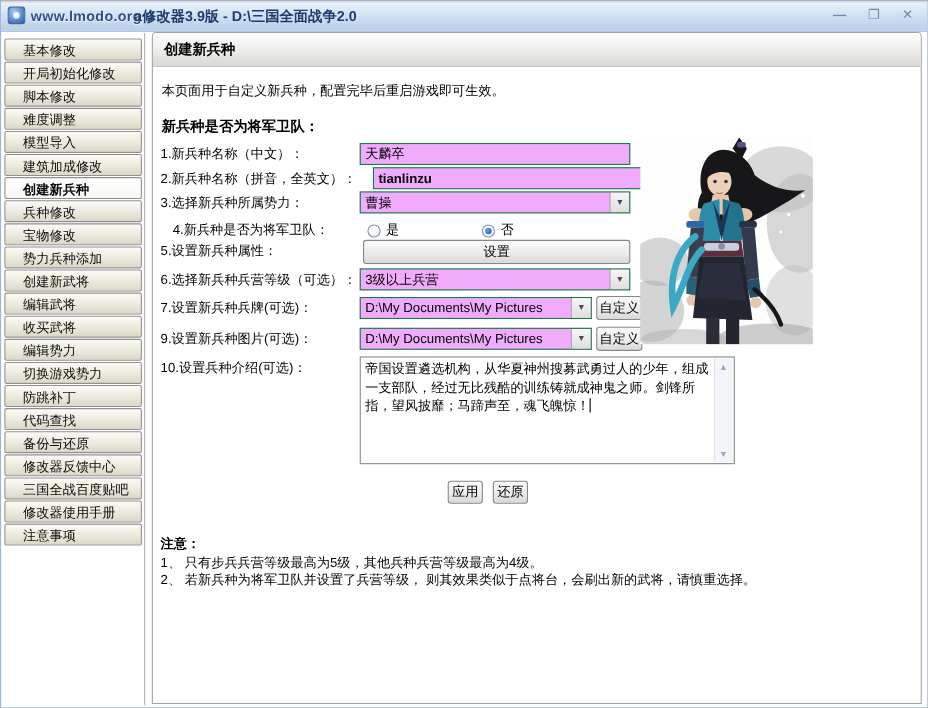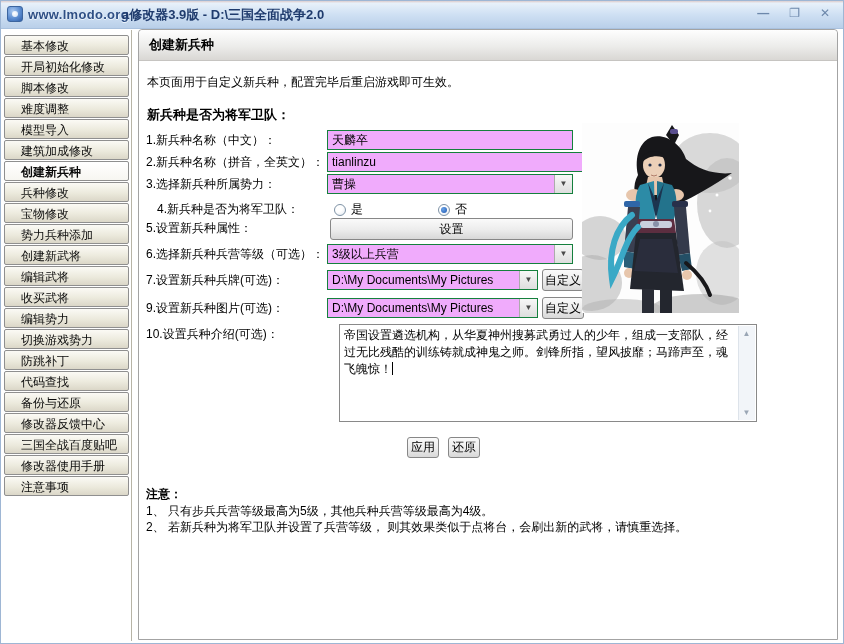--- a/index.html
+++ b/index.html
@@ -107,21 +107,21 @@
 
   <div class="main">
     <div class="main-header">创建新兵种</div>
     <div class="intro">本页面用于自定义新兵种，配置完毕后重启游戏即可生效。</div>
     <div class="prompt">新兵种是否为将军卫队：</div>
 
     <div class="lbl" style="top:100px;">1.新兵种名称（中文）：</div>
     <div class="ibox" style="left:188px;top:100px;width:246px;">天麟卒</div>
 
     <div class="lbl" style="top:122px;">2.新兵种名称（拼音，全英文）：</div>
-    <div class="ibox" style="left:188px;top:122px;width:278px;">tianlinzu</div>
+    <div class="ibox" style="left:200px;top:122px;width:278px;font-weight:bold;">tianlinzu</div>
 
     <div class="lbl" style="top:144px;">3.选择新兵种所属势力：</div>
     <div class="ibox combo" style="left:188px;top:144px;width:246px;">
       <span class="txt">曹操</span>
       <span class="arrow">▼</span>
     </div>
 
     <div class="lbl" style="top:169px;margin-left:11px;">4.新兵种是否为将军卫队：</div>
     <div class="radio-row" style="left:195px;top:171px;">
       <span class="radio"></span>
@@ -148,21 +148,21 @@
     <div class="push" style="left:403px;top:239px;width:42px;height:22px;line-height:20px;">自定义</div>
 
     <div class="lbl" style="top:268px;">9.设置新兵种图片(可选)：</div>
     <div class="ibox combo" style="left:188px;top:268px;width:211px;">
       <span class="txt">D:\My Documents\My Pictures</span>
       <span class="arrow">▼</span>
     </div>
     <div class="push" style="left:403px;top:267px;width:42px;height:22px;line-height:20px;">自定义</div>
 
     <div class="lbl" style="top:294px;">10.设置兵种介绍(可选)：</div>
-    <div class="tarea" style="left:200px;top:294px;width:418px;height:98px;">
+    <div class="tarea" style="left:188px;top:294px;width:341px;height:98px;">
       <span>帝国设置遴选机构，从华夏神州搜募武勇过人的少年，组成一支部队，经过无比残酷的训练铸就成神鬼之师。剑锋所指，望风披靡；马蹄声至，魂飞魄惊！</span><span class="caret"></span>
       <div class="vscroll">
         <span class="varrow up">▲</span>
         <span class="varrow dn">▼</span>
       </div>
     </div>
 
     <div class="push" style="left:268px;top:407px;width:32px;height:21px;line-height:19px;">应用</div>
     <div class="push" style="left:309px;top:407px;width:32px;height:21px;line-height:19px;">还原</div>
 

